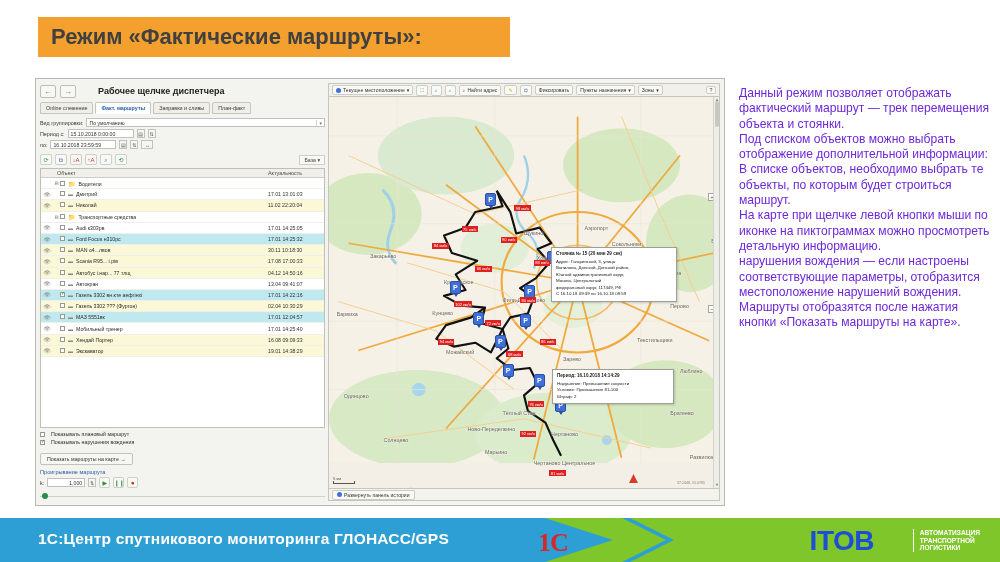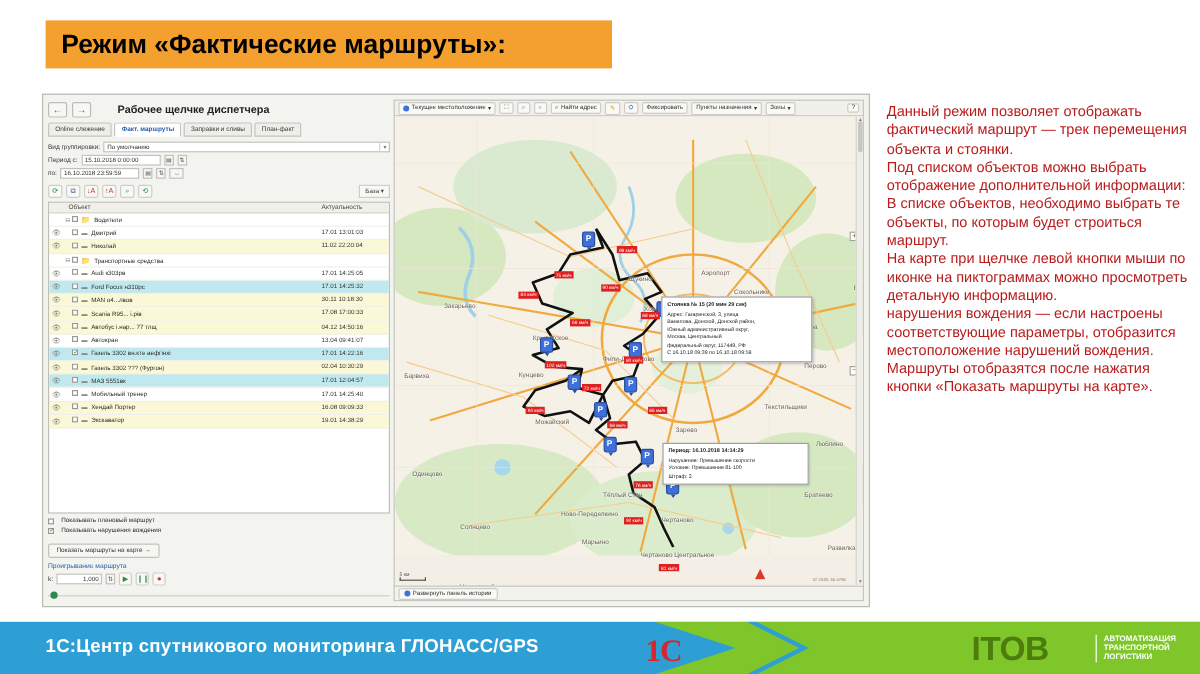--- a/index.html
+++ b/index.html
@@ -10,21 +10,21 @@
     font-family:"Liberation Sans", sans-serif;
   }
 
   
   #title-band {
     position:absolute; left:38px; top:17px; width:472px; height:40px;
     background:#f4a02e;
     display:flex; align-items:center; padding-left:13px;
   }
   #title-band .t {
-    font-size:22px; font-weight:bold; color:#000000; letter-spacing:0px;
+    font-size:22px; font-weight:bold; color:#404040; letter-spacing:0px;
   }
 
   
   #app-window {
     position:absolute; left:35px; top:78px; width:690px; height:428px;
     background:#f3f3f0; border:1px solid #b9b9b4;
   }
   #app-inner { position:absolute; inset:4px; display:flex; gap:3px; }
 
   
@@ -174,35 +174,35 @@
     display:flex; align-items:center; padding:0 3px; gap:3px;
   }
   #history-bar .hb { font-size:5.1px; color:#333; border:1px solid #cdcdc6;
                      background:#f9f9f5; padding:1px 4px; border-radius:2px;
                      display:flex; align-items:center; gap:2px; }
   .bluedot { width:5px; height:5px; border-radius:50%; background:#3f6fd8; display:inline-block; }
 
   
   #side-text {
     position:absolute; left:739px; top:86px; width:258px;
-    font-size:12.1px; line-height:15.3px; color:#b91c1c;
+    font-size:12.1px; line-height:15.3px; color:#6d28d9;
   }
   #side-text p { margin:0; }
 
   
   #footer { position:absolute; left:0; top:518px; width:1000px; height:57px; overflow:hidden; }
   #f-blue { position:absolute; inset:0; background:#2e9fd4; }
   #f-green1 { position:absolute; left:545px; top:0; width:540px; height:44px; background:#7ec62a;
               clip-path:polygon(0 0, 68px 50%, 0 100%, 100% 100%, 100% 0); }
   #f-green2 { position:absolute; left:622px; top:0; width:60px; height:44px; background:#2e9fd4;
               clip-path:polygon(0 0, 44px 50%, 0 100%, 8px 100%, 52px 50%, 8px 0); }
   #f-title { position:absolute; left:38px; top:12px; font-size:15.5px; font-weight:bold; color:#fff; letter-spacing:.2px; }
   #f-1c { position:absolute; left:538px; top:10px; font-size:26px; font-weight:bold; color:#d8262c;
           font-family:"Liberation Serif", serif; letter-spacing:-1px; }
-  #f-itob { position:absolute; right:126px; top:7px; font-size:28px; font-weight:bold; color:#4d7c0f; letter-spacing:-.5px; }
+  #f-itob { position:absolute; right:126px; top:7px; font-size:28px; font-weight:bold; color:#1d4ed8; letter-spacing:-.5px; }
   #f-sub { position:absolute; right:20px; top:11px; font-size:6.6px; font-weight:bold; color:#fff;
            line-height:7.6px; border-left:1px solid #fff; padding-left:6px; }
 </style>
 </head>
 <body>
 
 <div id="title-band">
   <span class="t">Режим «Фактические маршруты»:</span>
 </div>
 

